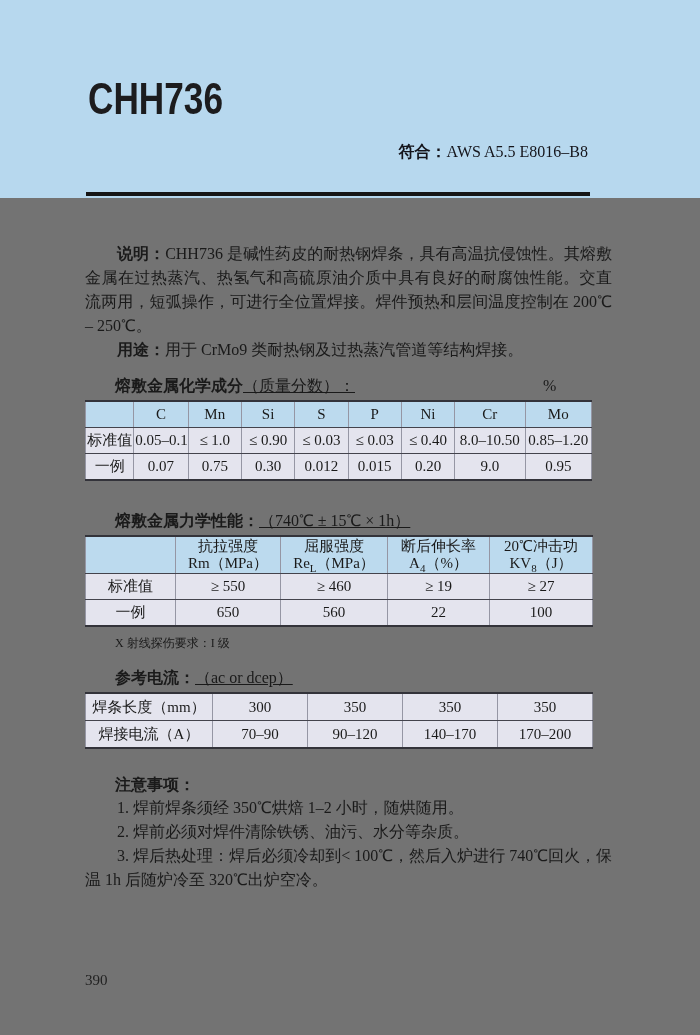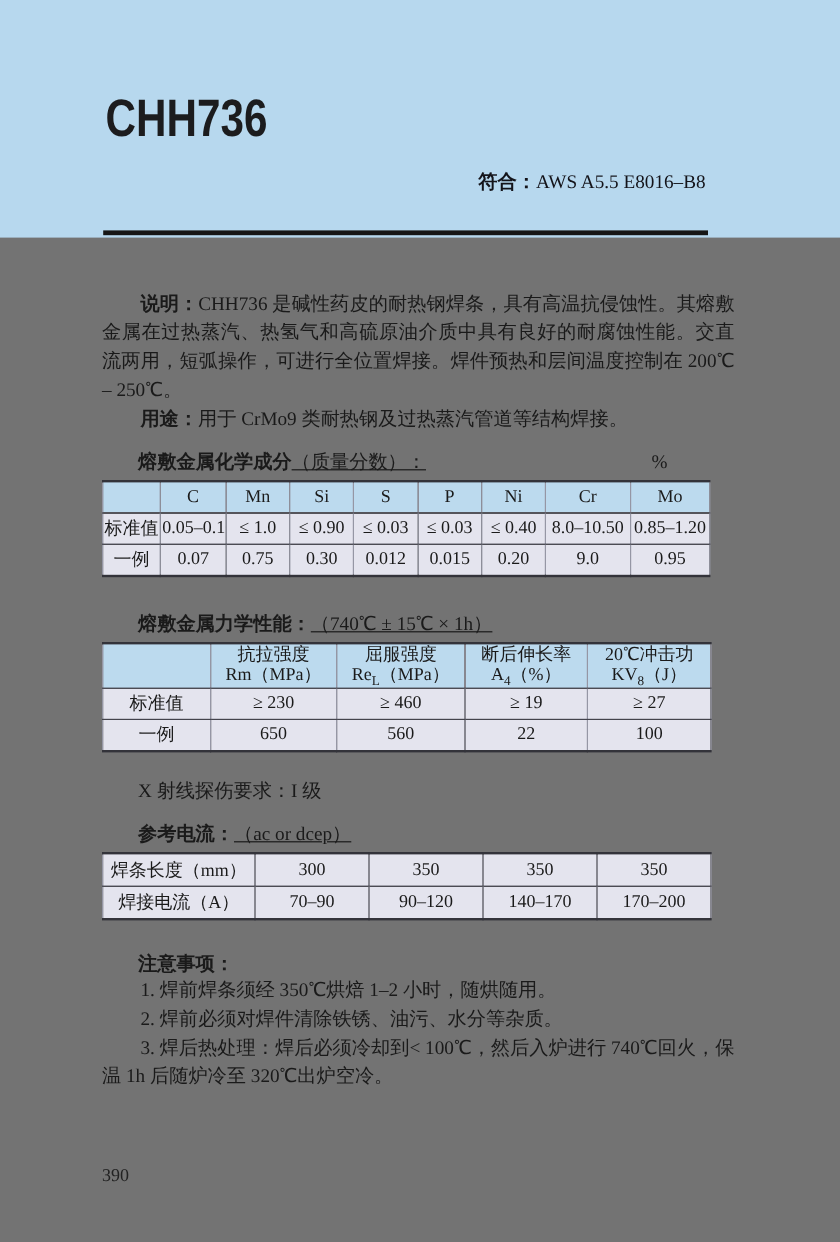--- a/index.html
+++ b/index.html
@@ -37,21 +37,21 @@
     border-top:1.5px solid #43434c;border-bottom:1.5px solid #43434c;
     padding:1px 1px;font-weight:400;height:23px;overflow:hidden;white-space:nowrap;
   }
   table{border-top:2px solid #33333a;border-bottom:2px solid #33333a;}
   .th-blue{background:#bcdaee;}
   .td-lav{background:#e4e4ee;text-align:center;}
   .t2 th{height:34px;line-height:17px;}
   .t2 td{height:23px;}
   .t3 th,.t3 td{height:24px;}
   sub{font-size:11px;line-height:0;}
-  .xray{margin-top:22px;font-size:16px;padding-left:30px;}
+  .xray{margin-top:8px;font-size:12px;padding-left:30px;}
   .sec-title.mt-lg{margin-top:30px;}
   .sec-title.mt-md{margin-top:16px;}
   
   .notes-title{margin-top:26px;font-size:16px;padding-left:30px;
     font-family:"Liberation Sans",sans-serif;font-weight:700;}
   .note{font-size:16px;line-height:24px;text-align:justify;text-indent:2em;}
   
   .page-num{position:absolute;left:85px;top:972px;font-size:15px;color:#222;}
 </style>
 </head>
@@ -149,21 +149,21 @@
           <div>断后伸长率</div>
           <div><span>A</span><sub>4</sub><span>（%）</span></div>
         </th>
         <th class="th-blue">
           <div>20℃冲击功</div>
           <div><span>KV</span><sub>8</sub><span>（J）</span></div>
         </th>
       </tr>
       <tr>
         <td class="td-lav">标准值</td>
-        <td class="td-lav">≥ 230</td>
+        <td class="td-lav">≥ 550</td>
         <td class="td-lav">≥ 460</td>
         <td class="td-lav">≥ 19</td>
         <td class="td-lav">≥ 27</td>
       </tr>
       <tr>
         <td class="td-lav">一例</td>
         <td class="td-lav">650</td>
         <td class="td-lav">560</td>
         <td class="td-lav">22</td>
         <td class="td-lav">100</td>

